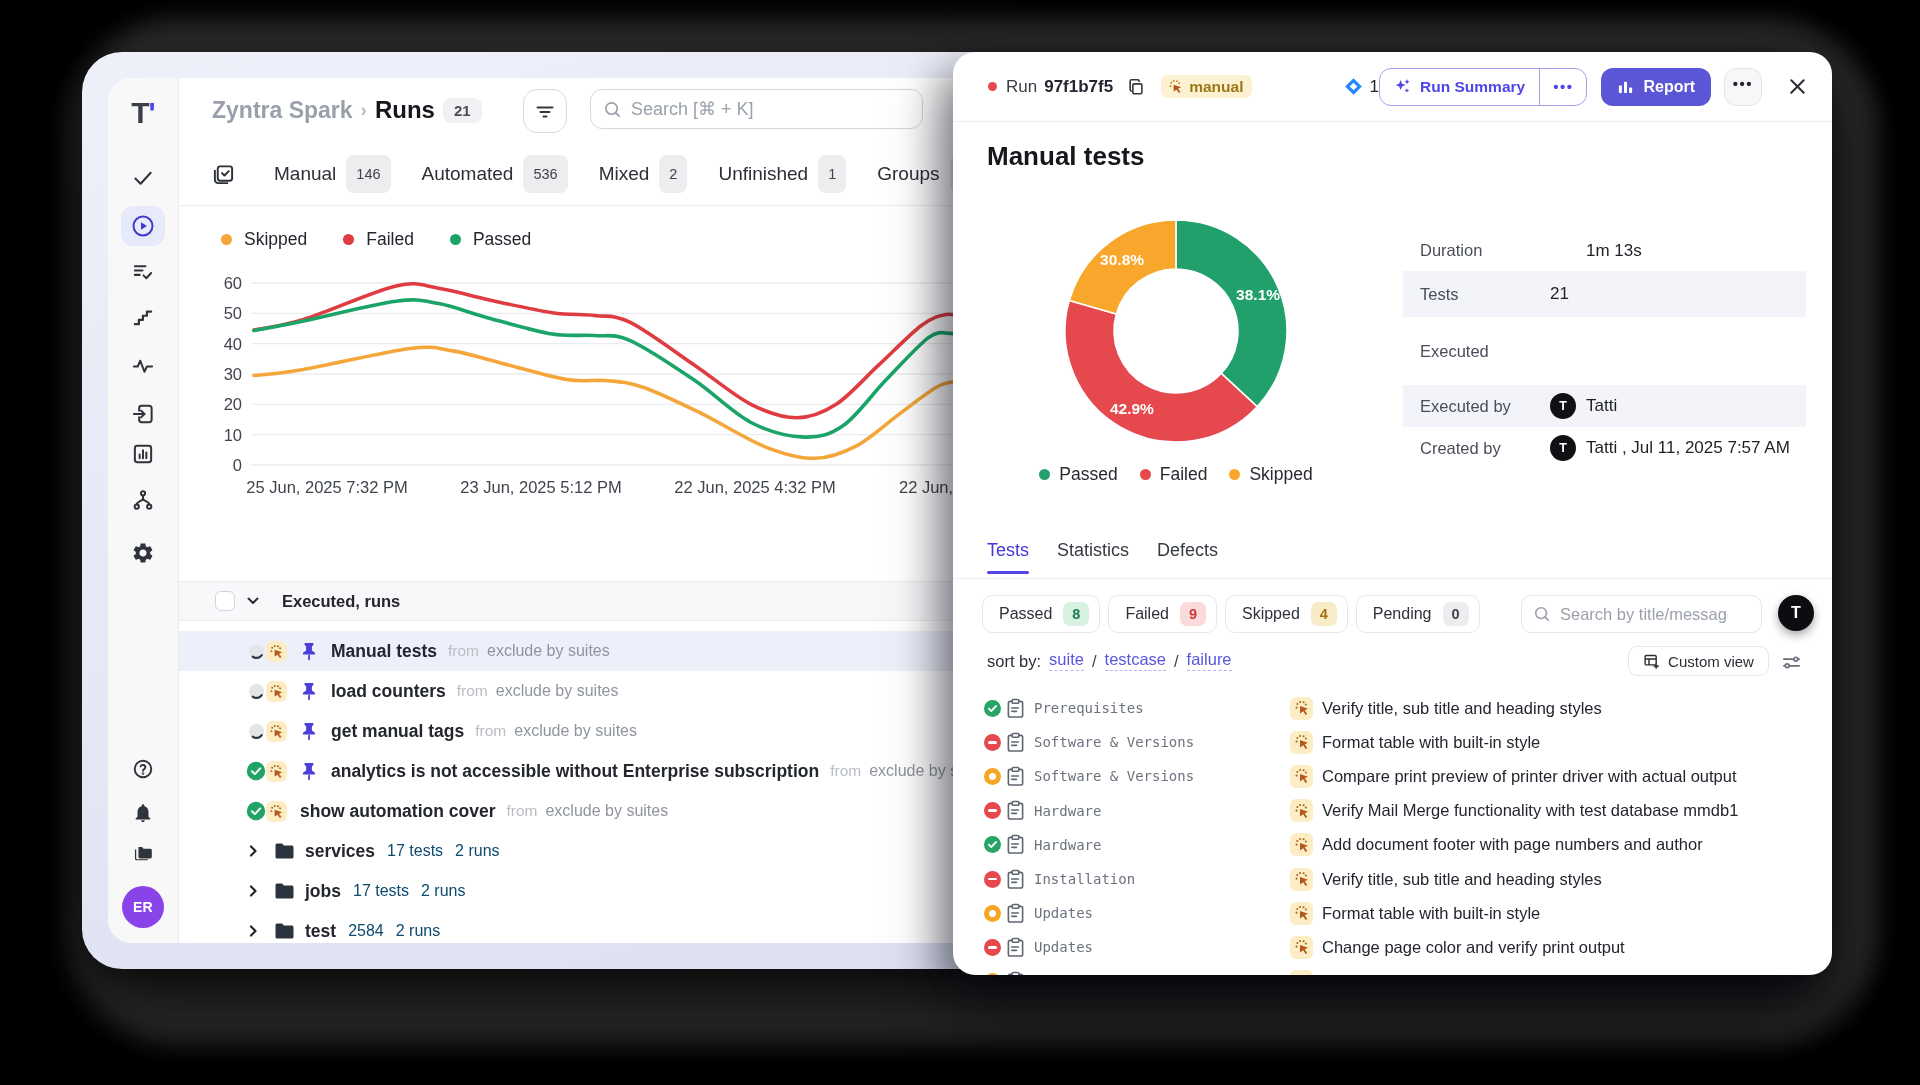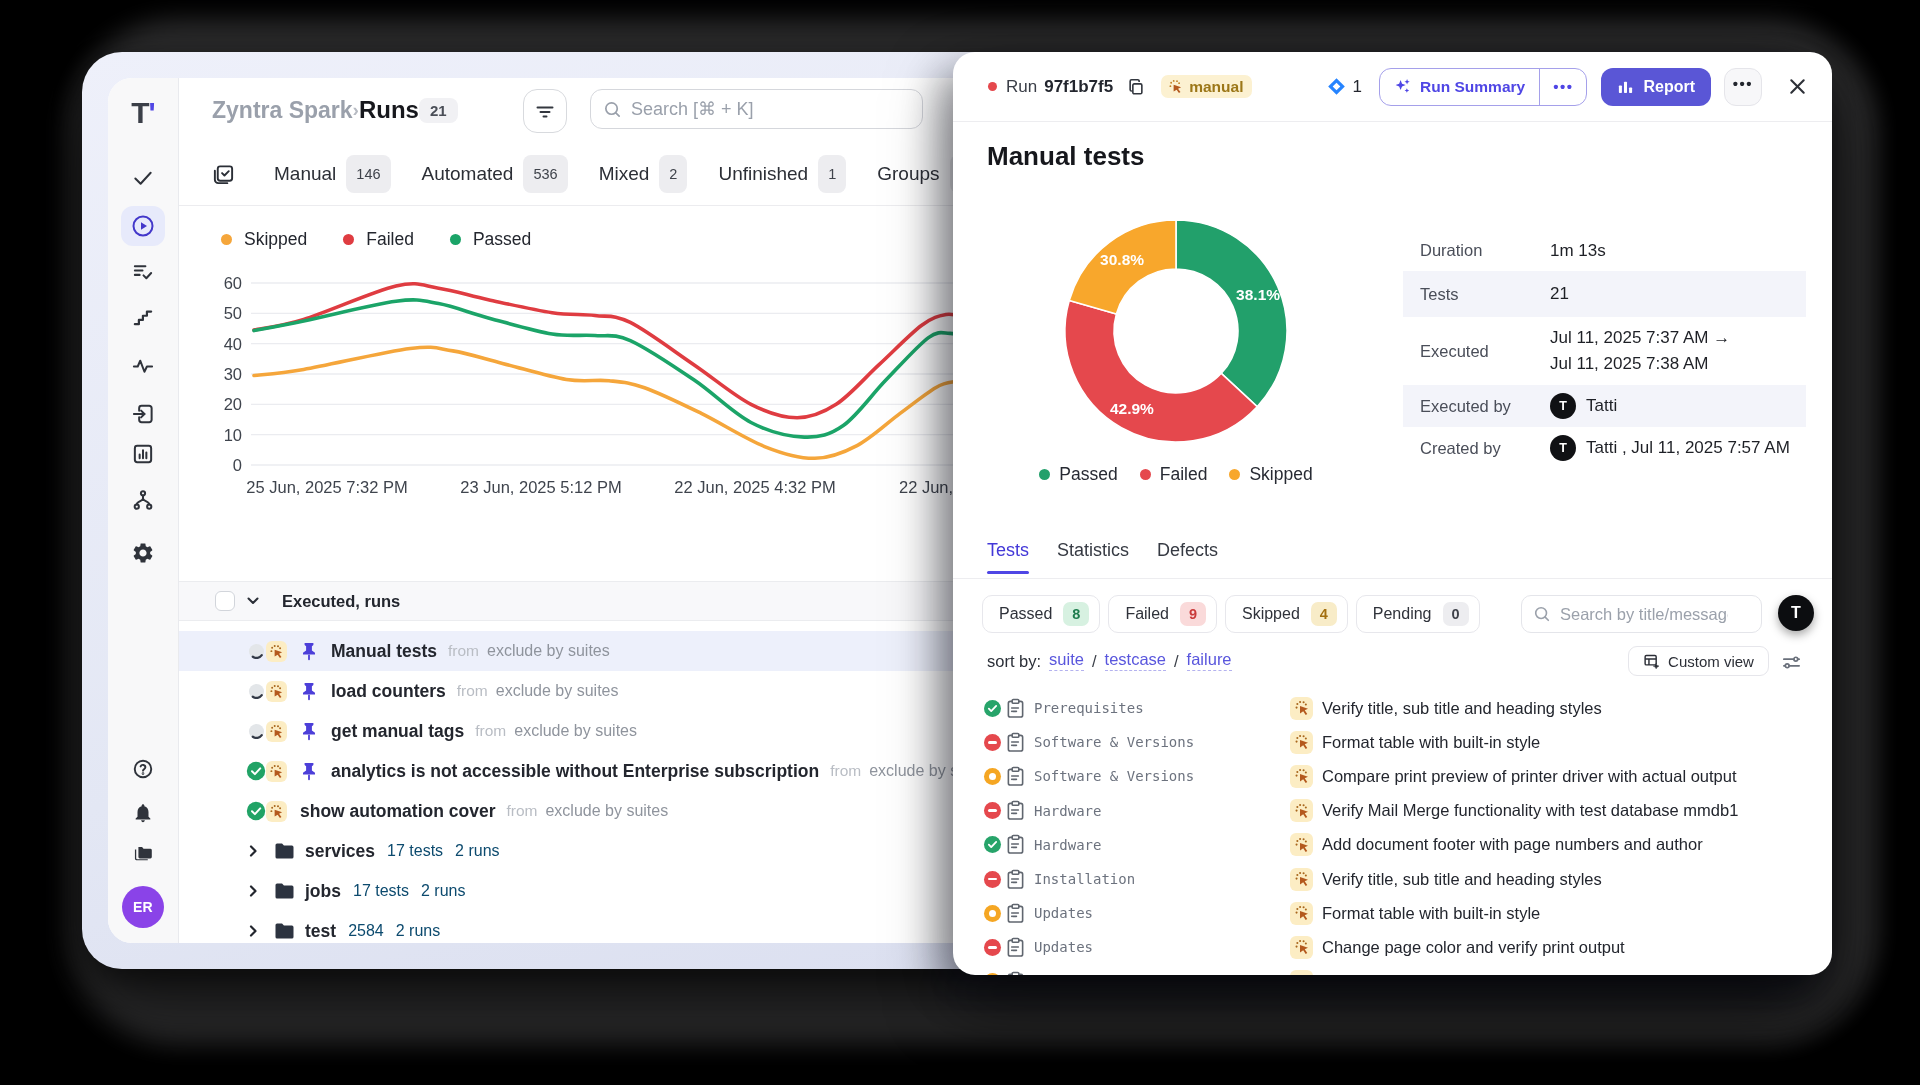--- a/index.html
+++ b/index.html
@@ -25,21 +25,21 @@
   .side-ic svg { display:block; }
   .side-active { width:44px; height:40px; background:#e7eafb; border-radius:12px; }
   #logo { font-weight:800; font-size:30px; color:#3b3f48; letter-spacing:-1px; }
   #logo .tick { color:#5147e5; font-weight:800; }
   .avatar-er { width:42px; height:42px; border-radius:50%; background:#8a43e8; color:#fff;
     font-size:14px; font-weight:700; display:flex; align-items:center; justify-content:center; letter-spacing:.3px; }
 
   
   #content { position:relative; flex:1; background:#fff; }
 
-  .crumbs { position:absolute; left:33px; top:12px; height:40px; display:flex; align-items:center; gap:0; }
+  .crumbs { position:absolute; left:33px; top:12px; height:40px; display:flex; align-items:center; gap:8px; }
   .crumb-project { font-size:23px; font-weight:600; color:#9aa0ab; }
   .crumb-sep { font-size:19px; color:#b7bbc3; font-weight:600; }
   .crumb-section { font-size:24px; font-weight:700; color:#17181d; }
   .crumb-badge { background:#f1f1f4; color:#4a4e57; font-size:15px; font-weight:600;
     border-radius:8px; padding:4px 11px; }
 
   .filter-btn { position:absolute; left:344px; top:11px; width:44px; height:44px; border-radius:14px;
     border:1px solid #d8dade; background:#fff; display:flex; align-items:center; justify-content:center; color:#33373f; }
   .search-main { position:absolute; left:411px; top:11px; width:333px; height:40px; border-radius:12px;
     border:1px solid #d5d7dc; background:#fff; display:flex; align-items:center; padding:0 12px; gap:9px; color:#9aa0ab; }
@@ -86,21 +86,21 @@
     display:flex; align-items:center; }
   .p-reddot { width:9px; height:9px; border-radius:50%; background:#e5484d; margin-left:35px; }
   .p-runlabel { margin-left:9px; font-size:17px; color:#3a3e47; }
   .p-runid { margin-left:7px; font-size:17px; font-weight:700; color:#23262e; }
   .p-copy { margin-left:14px; color:#33373f; display:flex; cursor:pointer; }
   .p-tag { margin-left:16px; height:23px; background:#fcf1d1; border-radius:7px; display:flex; align-items:center;
     gap:6px; padding:0 9px 0 7px; }
   .p-tag span { font-size:15.5px; font-weight:600; color:#9c7718; }
   .p-jira { margin-left:auto; display:flex; }
   .p-jiracount { margin-left:7px; font-size:17px; color:#23262e; }
-  .p-runsum { margin-left:17px; height:38px; border:1px solid #a5a0ea; border-radius:12px; display:flex; align-items:center; color:#4f46e5; }
+  .p-runsum { height:38px; border:1px solid #a5a0ea; border-radius:12px; display:flex; align-items:center; color:#4f46e5; }
   .p-runsum .rs-main { display:flex; align-items:center; gap:8px; padding:0 14px 0 13px; font-size:15.5px; font-weight:600; white-space:nowrap; }
   .p-runsum .rs-div { width:1px; height:100%; background:#a5a0ea; }
   .p-runsum .rs-dots { padding:0 13px; font-weight:800; letter-spacing:1px; font-size:15px; }
   .p-report { margin-left:14px; height:38px; background:#5a56d6; border-radius:12px; color:#fff;
     display:flex; align-items:center; gap:9px; padding:0 16px; font-size:16px; font-weight:600; }
   .p-more { margin-left:13px; width:38px; height:38px; background:#f7f7f9; border:1px solid #e5e5ea; border-radius:12px;
     display:flex; align-items:center; justify-content:center; color:#23262e; }
   .p-close { margin-left:25px; margin-right:24px; color:#2d3037; display:flex; cursor:pointer; }
   .dots3 { font-weight:800; letter-spacing:1.5px; font-size:15px; line-height:1; padding-bottom:6px; }
 
@@ -664,37 +664,34 @@
         <span class="leg-dot" style="background:#e5484d"></span>
         <span>Failed</span>
       </span>
       <span class="p-leg-item">
         <span class="leg-dot" style="background:#f8a72c"></span>
         <span>Skipped</span>
       </span>
     </div>
 
   <div id="infotable">
-      <div class="inf-row" style="height: 41px;">
+      <div class="inf-row" style="height: 41px; gap: 36px;">
         <span class="inf-label">Duration</span>
         <span class="inf-value">
           <span>1m 13s</span>
         </span>
       </div>
       <div class="inf-row shaded" style="height: 46px;">
         <span class="inf-label">Tests</span>
         <span class="inf-value">
           <span>21</span>
         </span>
       </div>
       <div class="inf-row" style="height: 68px;">
         <span class="inf-label">Executed</span>
-        <span class="inf-value">
-          <span class="inf-lines">Jul 11, 2025 7:37 AM →<br>Jul 11, 2025 7:38 AM</span>
-        </span>
       </div>
       <div class="inf-row shaded" style="height: 42px;">
         <span class="inf-label">Executed by</span>
         <span class="inf-value">
           <span class="t-avatar">T</span>
           <span>Tatti</span>
         </span>
       </div>
       <div class="inf-row" style="height: 42px;">
         <span class="inf-label">Created by</span>

